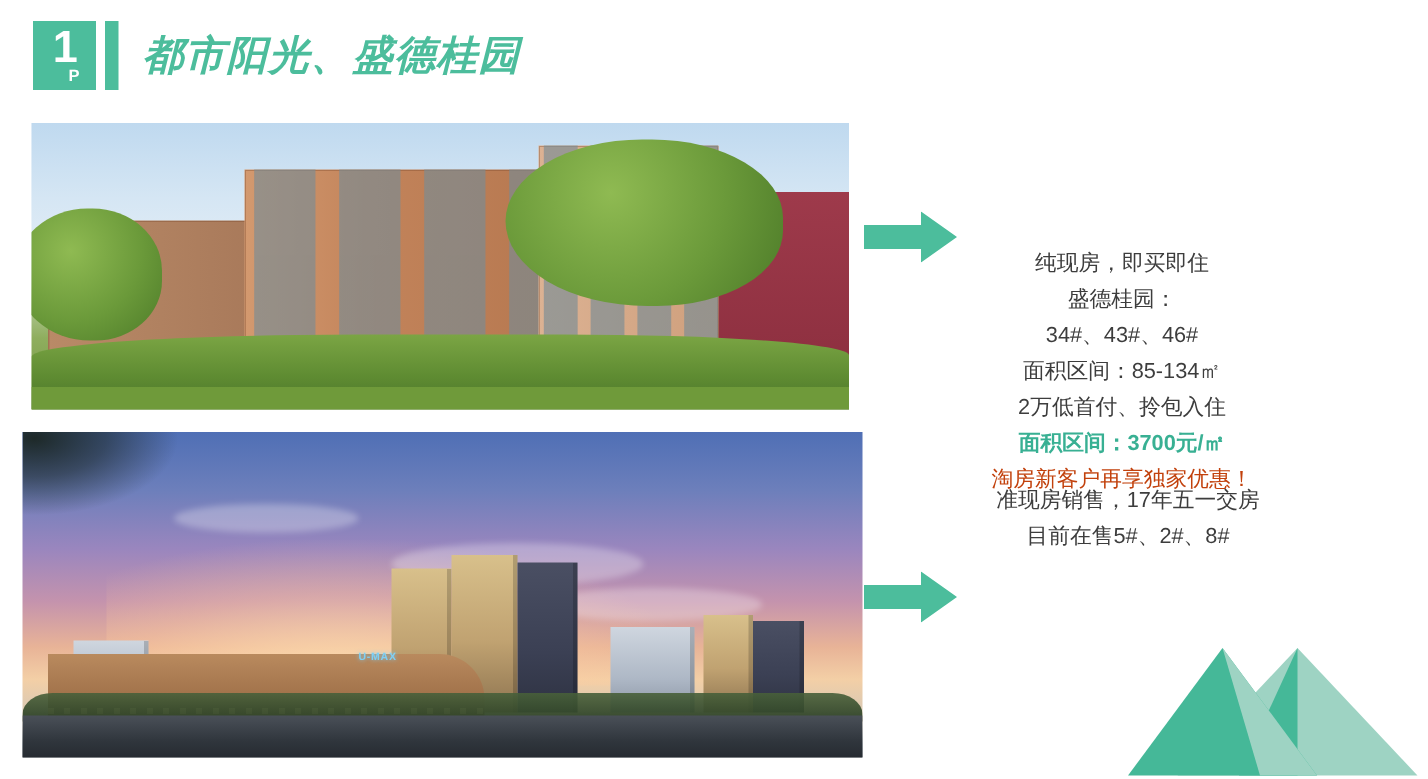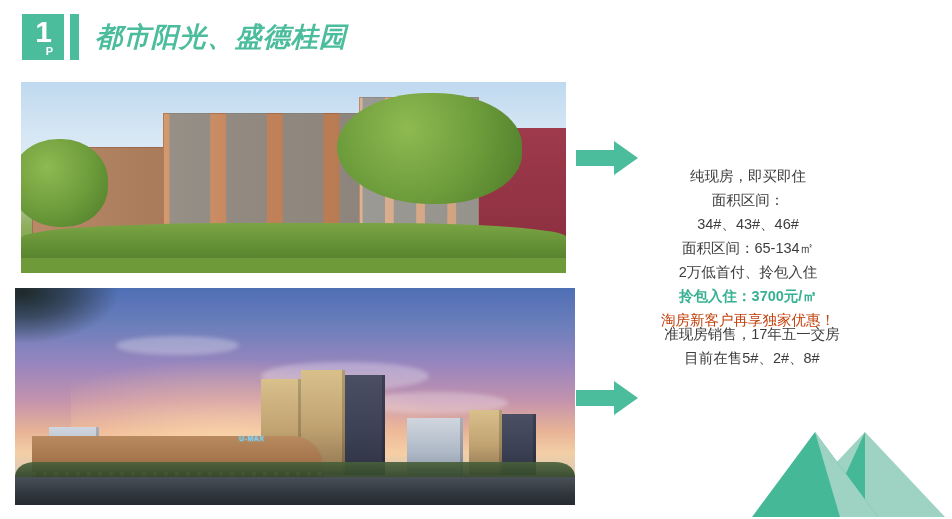--- a/index.html
+++ b/index.html
@@ -296,25 +296,25 @@
   </svg>
 </div>
 <div class="arrow arrow-2">
   <svg width="62" height="34" viewBox="0 0 62 34" aria-hidden="true">
     <polygon points="0,9 38,9 38,0 62,17 38,34 38,25 0,25" fill="#4cbd9c"></polygon>
   </svg>
 </div>
 
 <div class="infoblock infoblock-1">
   <div class="line">纯现房，即买即住</div>
-  <div class="line">面积区间：</div>
+  <div class="line">盛德桂园：</div>
   <div class="line">34#、43#、46#</div>
-  <div class="line">面积区间：65-134㎡</div>
+  <div class="line">面积区间：85-134㎡</div>
   <div class="line">2万低首付、拎包入住</div>
-  <div class="line accent">拎包入住：3700元/㎡</div>
+  <div class="line accent">面积区间：3700元/㎡</div>
   <div class="line strong">淘房新客户再享独家优惠！</div>
 </div>
 
 <div class="infoblock infoblock-2">
   <div class="line">准现房销售，17年五一交房</div>
   <div class="line">目前在售5#、2#、8#</div>
 </div>
 
 <div class="mountains">
   <svg width="204" height="95" viewBox="0 0 204 95" aria-hidden="true">

